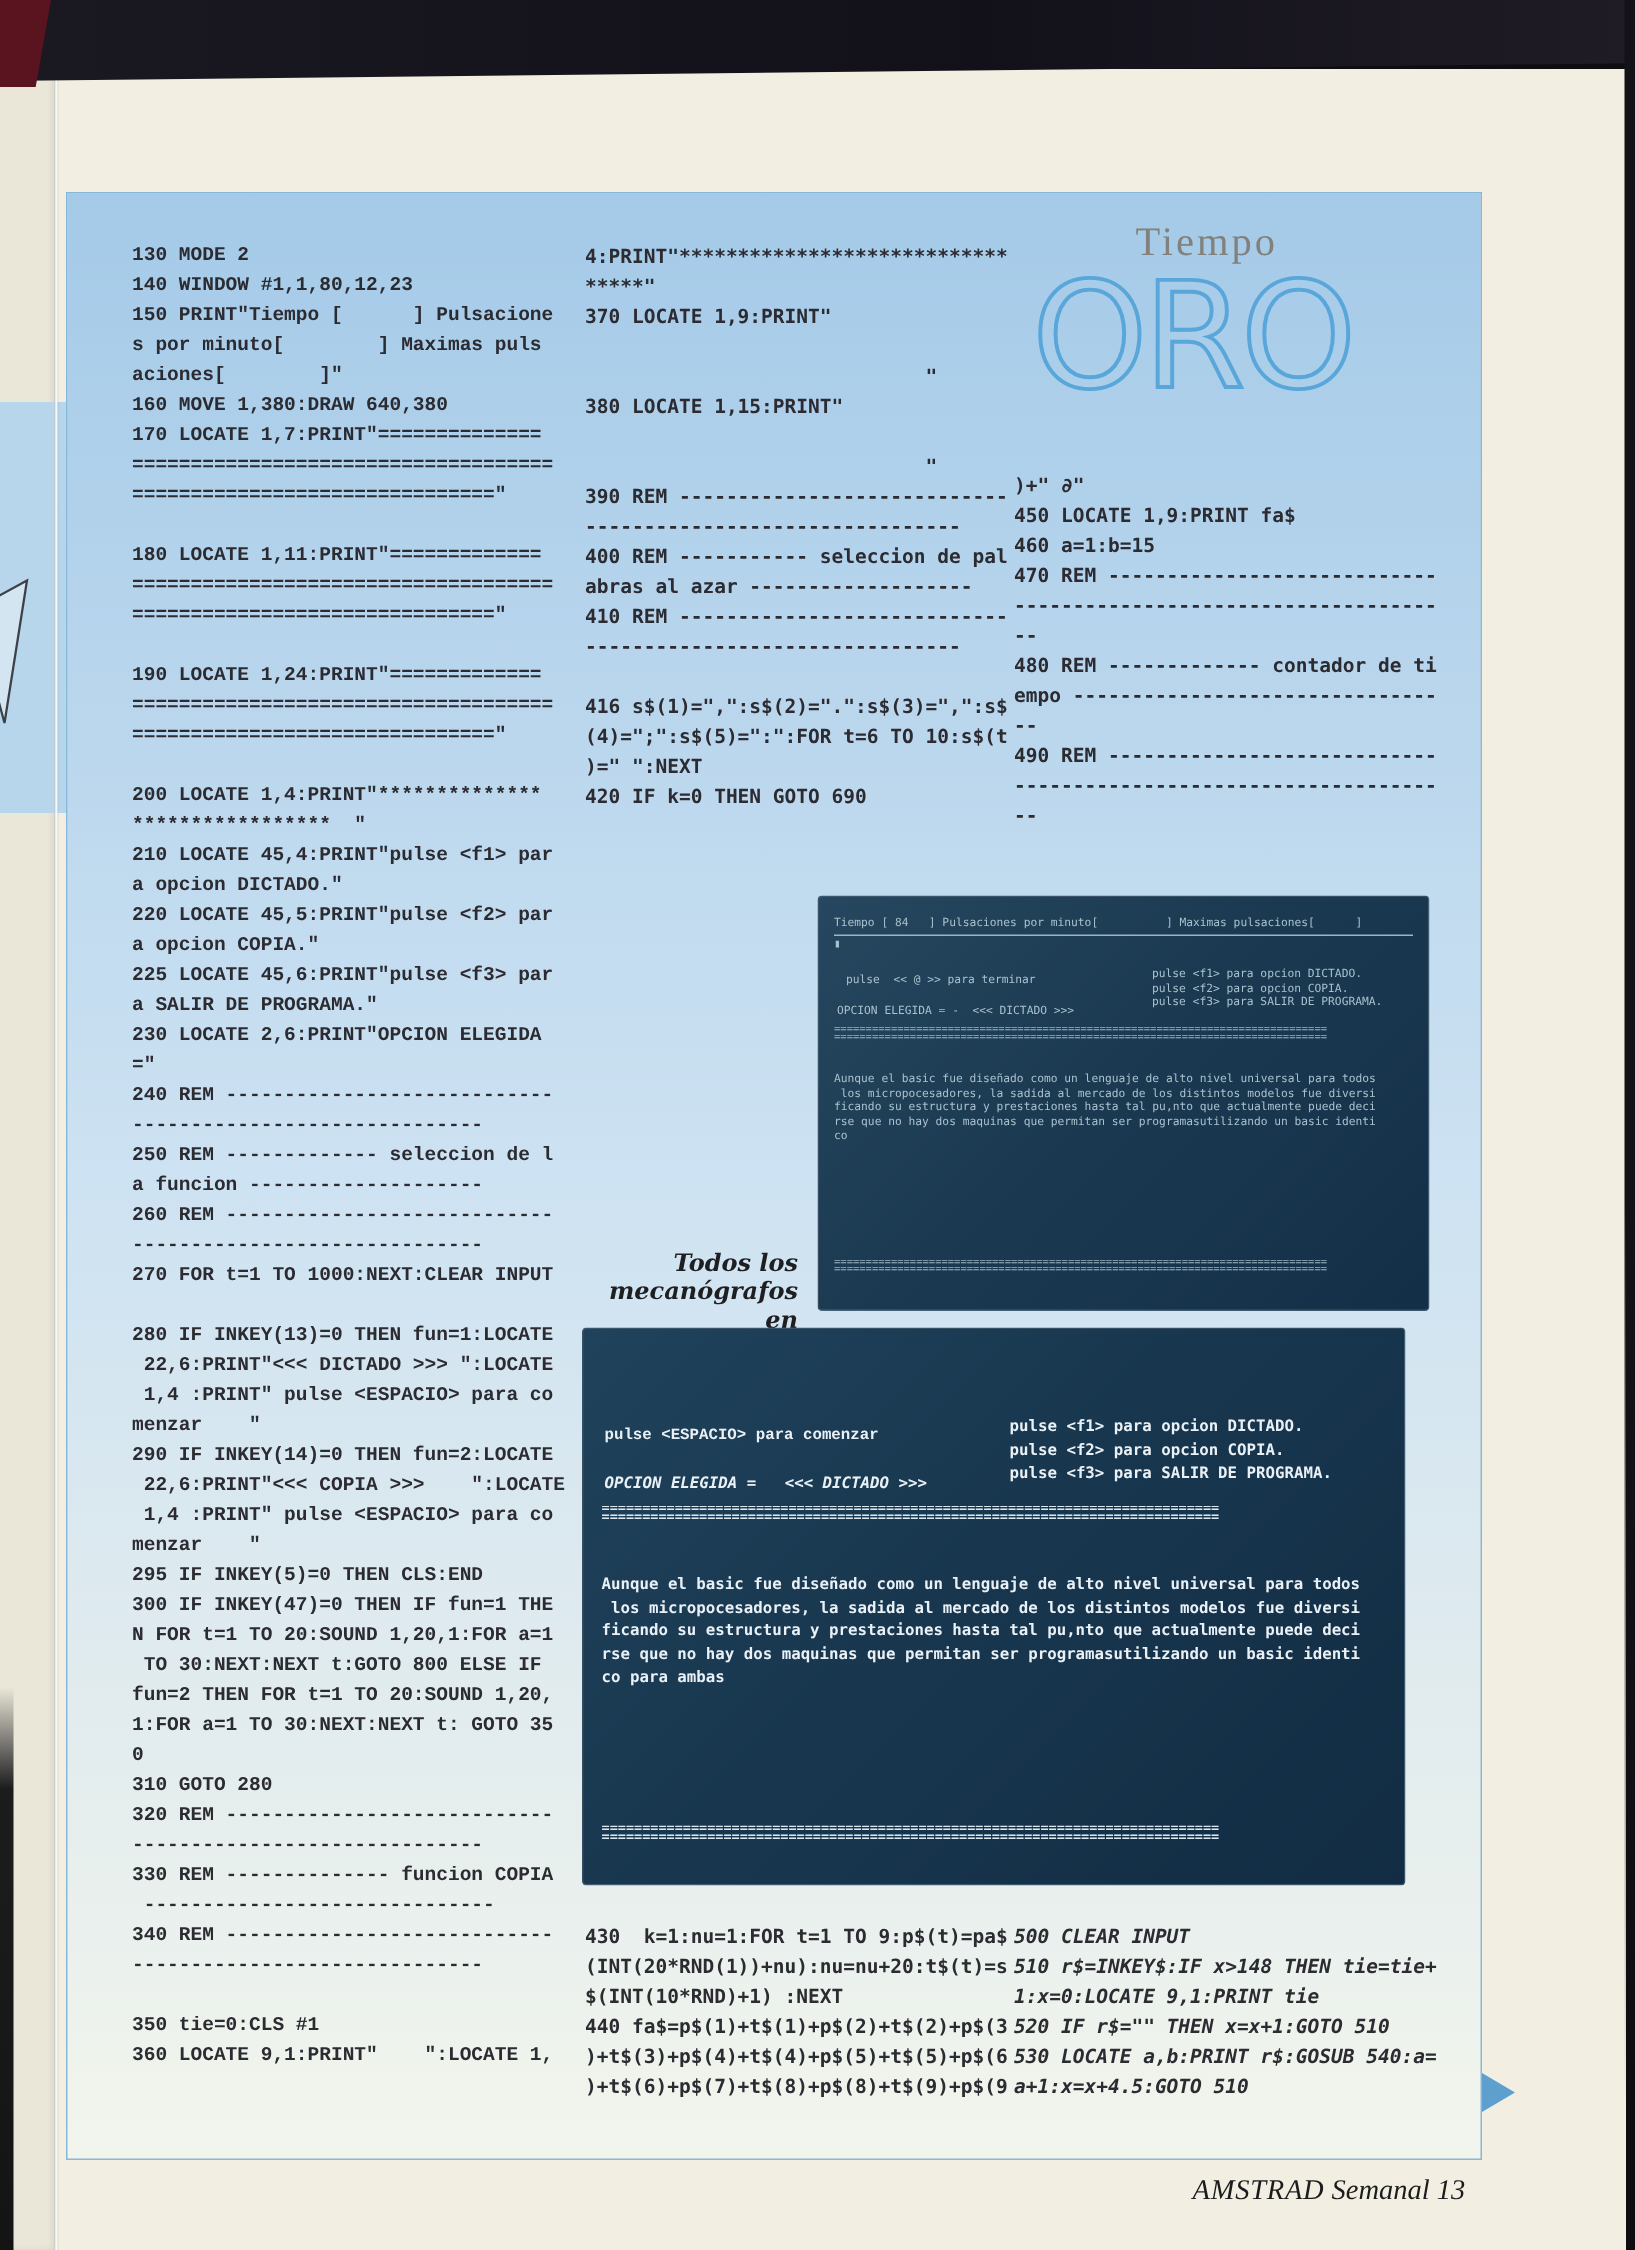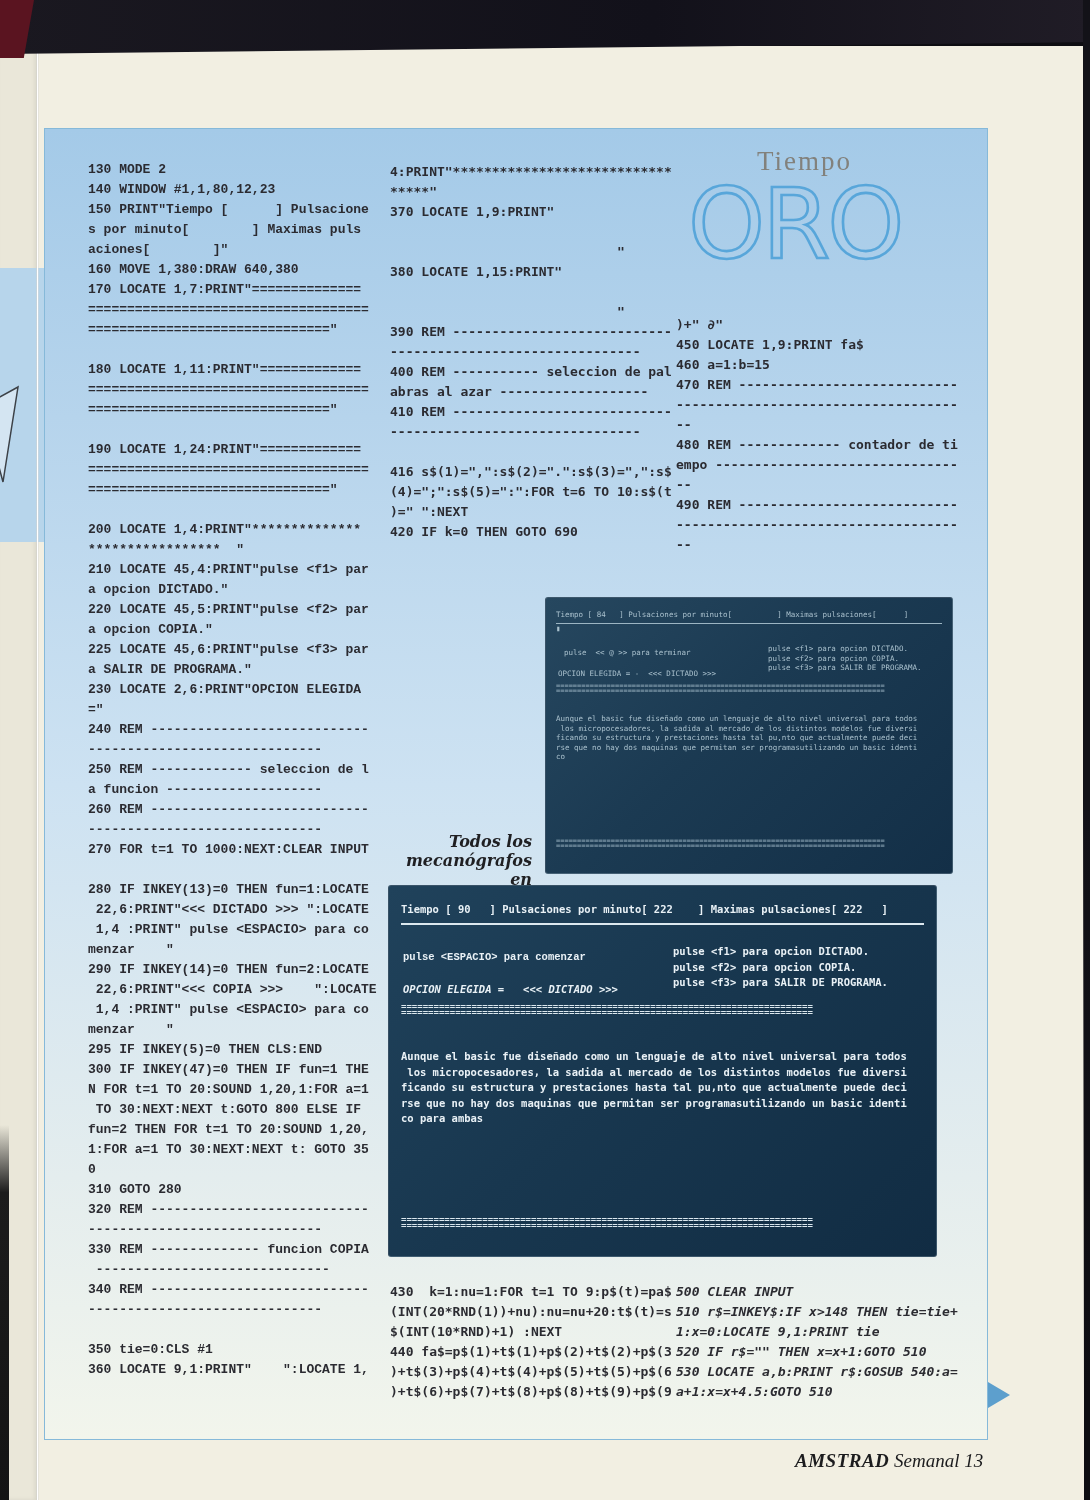--- a/index.html
+++ b/index.html
@@ -40,21 +40,21 @@
   .crt pre{margin:0;font-family:"DejaVu Sans Mono",monospace;white-space:pre;}
   .s1t{color:#a9c0cd;font-size:7.5px;line-height:9.5px;font-weight:400;}
   .s1sep{color:#9cb5c3;font-size:7px;line-height:4.5px;font-weight:400;}
   .s1 .under{border-bottom:1px solid #9cb5c3;padding-bottom:3px;}
   .s2t{color:#e9f1f6;font-size:10.5px;line-height:15.5px;font-weight:700;}
   .s2sep{color:#dce8ef;font-size:9px;line-height:5.5px;font-weight:700;}
   .under2{border-bottom:2px solid #dce8ef;padding-bottom:5px;}
 
   
   .footer{font-family:"Liberation Serif",serif;font-style:italic;font-size:19px;color:#1c1c1e;}
-  .footer b{font-weight:700;letter-spacing:0.5px;}
+  .footer b{font-weight:400;letter-spacing:0.5px;}
 
   .next-arrow{width:0;height:0;border-left:22px solid #5d9fcd;border-top:13px solid transparent;border-bottom:13px solid transparent;}
 
   .fold-shape{left:-4px;top:384px;}
 </style>
 </head>
 <body>
 
 <div class="abs paper"></div>
 <div class="abs paper-left-strip"></div>
@@ -202,21 +202,20 @@
   <pre class="abs s1t" style="left:10px;top:116px;">Aunque el basic fue diseñado como un lenguaje de alto nivel universal para todos
  los micropocesadores, la sadida al mercado de los distintos modelos fue diversi
 ficando su estructura y prestaciones hasta tal pu,nto que actualmente puede deci
 rse que no hay dos maquinas que permitan ser programasutilizando un basic identi
 co</pre>
   <pre class="abs s1sep" style="left:10px;top:241px;width:386px;overflow:hidden;">==============================================================================
 ==============================================================================</pre>
 </div>
 
 <div class="abs crt crt2 s2">
-  <pre class="abs s2t under2" style="left:12px;top:16px;width:523px;">Tiempo [ 90   ] Pulsaciones por minuto[ 222    ] Maximas pulsaciones[ 222   ]</pre>
   <pre class="abs s2t" style="left:14px;top:64px;font-family:Liberation Mono, monospace;">pulse &lt;ESPACIO&gt; para comenzar</pre>
   <pre class="abs s2t" style="left:14px;top:96px;font-style:italic;">OPCION ELEGIDA =   &lt;&lt;&lt; DICTADO &gt;&gt;&gt;</pre>
   <pre class="abs s2t" style="left:284px;top:58px;">pulse &lt;f1&gt; para opcion DICTADO.
 pulse &lt;f2&gt; para opcion COPIA.
 pulse &lt;f3&gt; para SALIR DE PROGRAMA.</pre>
   <pre class="abs s2sep" style="left:12px;top:118px;width:523px;overflow:hidden;">============================================================================
 ============================================================================</pre>
   <pre class="abs s2t" style="left:12px;top:163px;">Aunque el basic fue diseñado como un lenguaje de alto nivel universal para todos
  los micropocesadores, la sadida al mercado de los distintos modelos fue diversi
 ficando su estructura y prestaciones hasta tal pu,nto que actualmente puede deci

